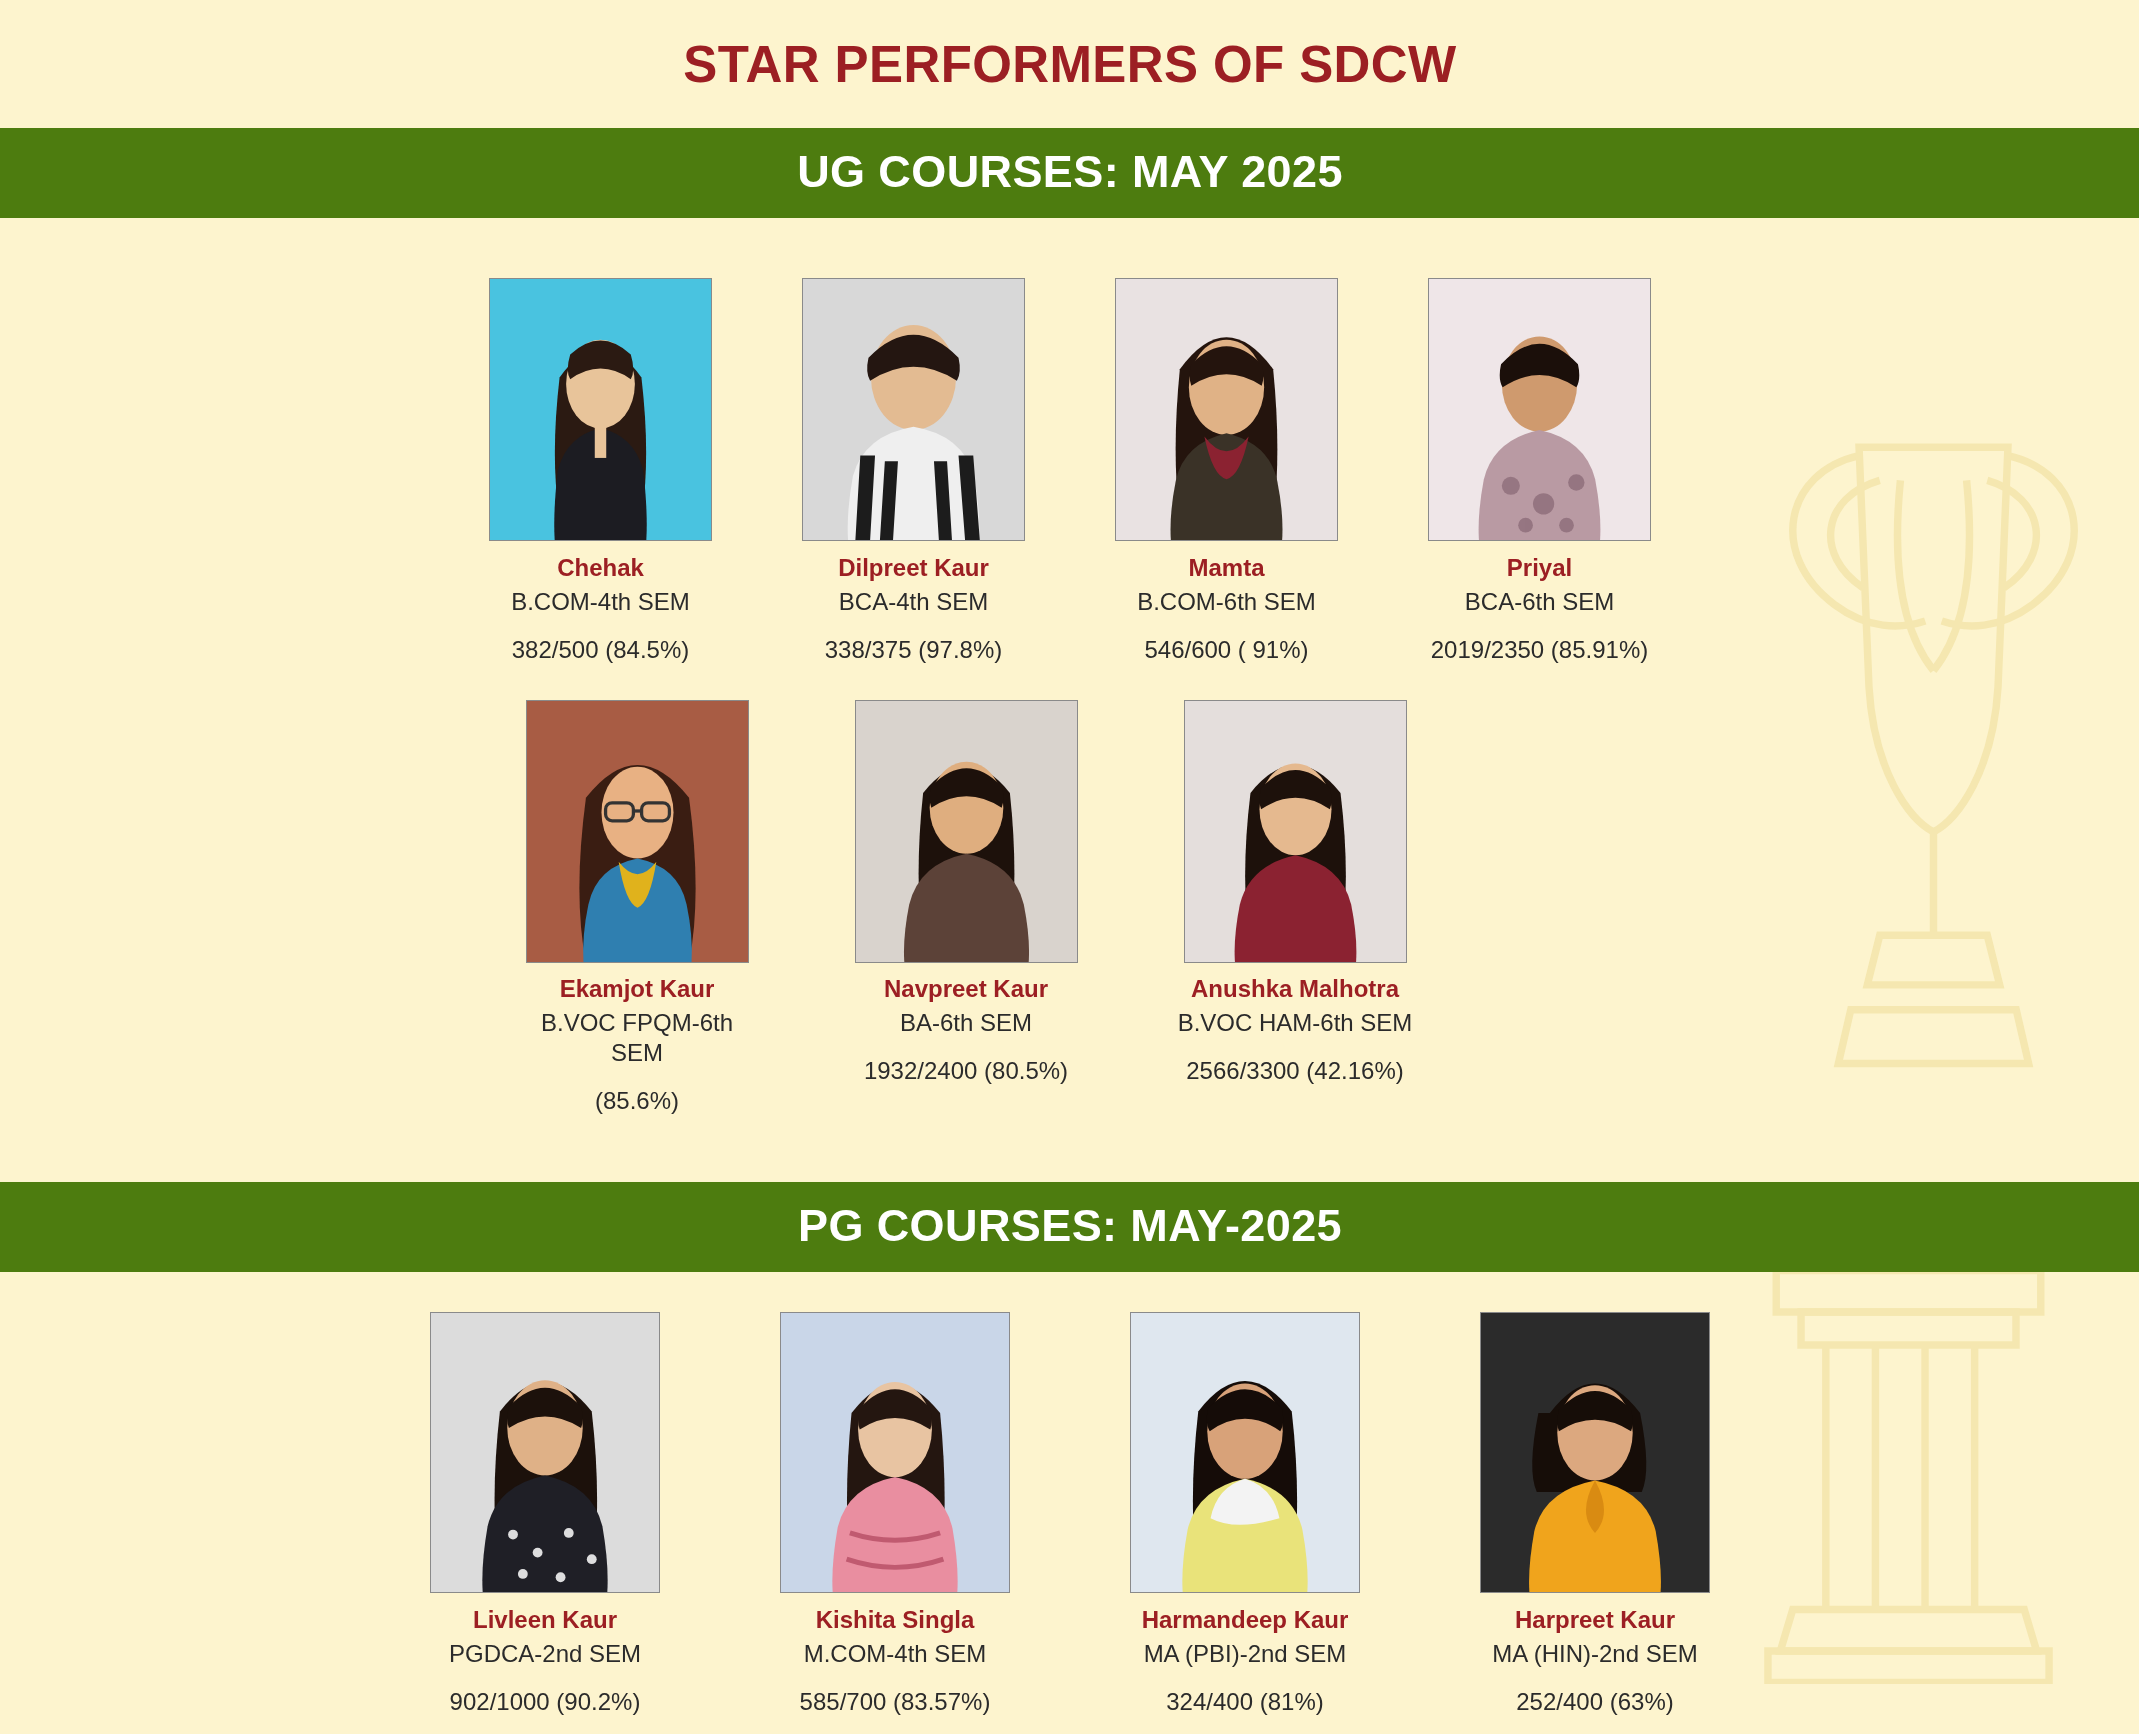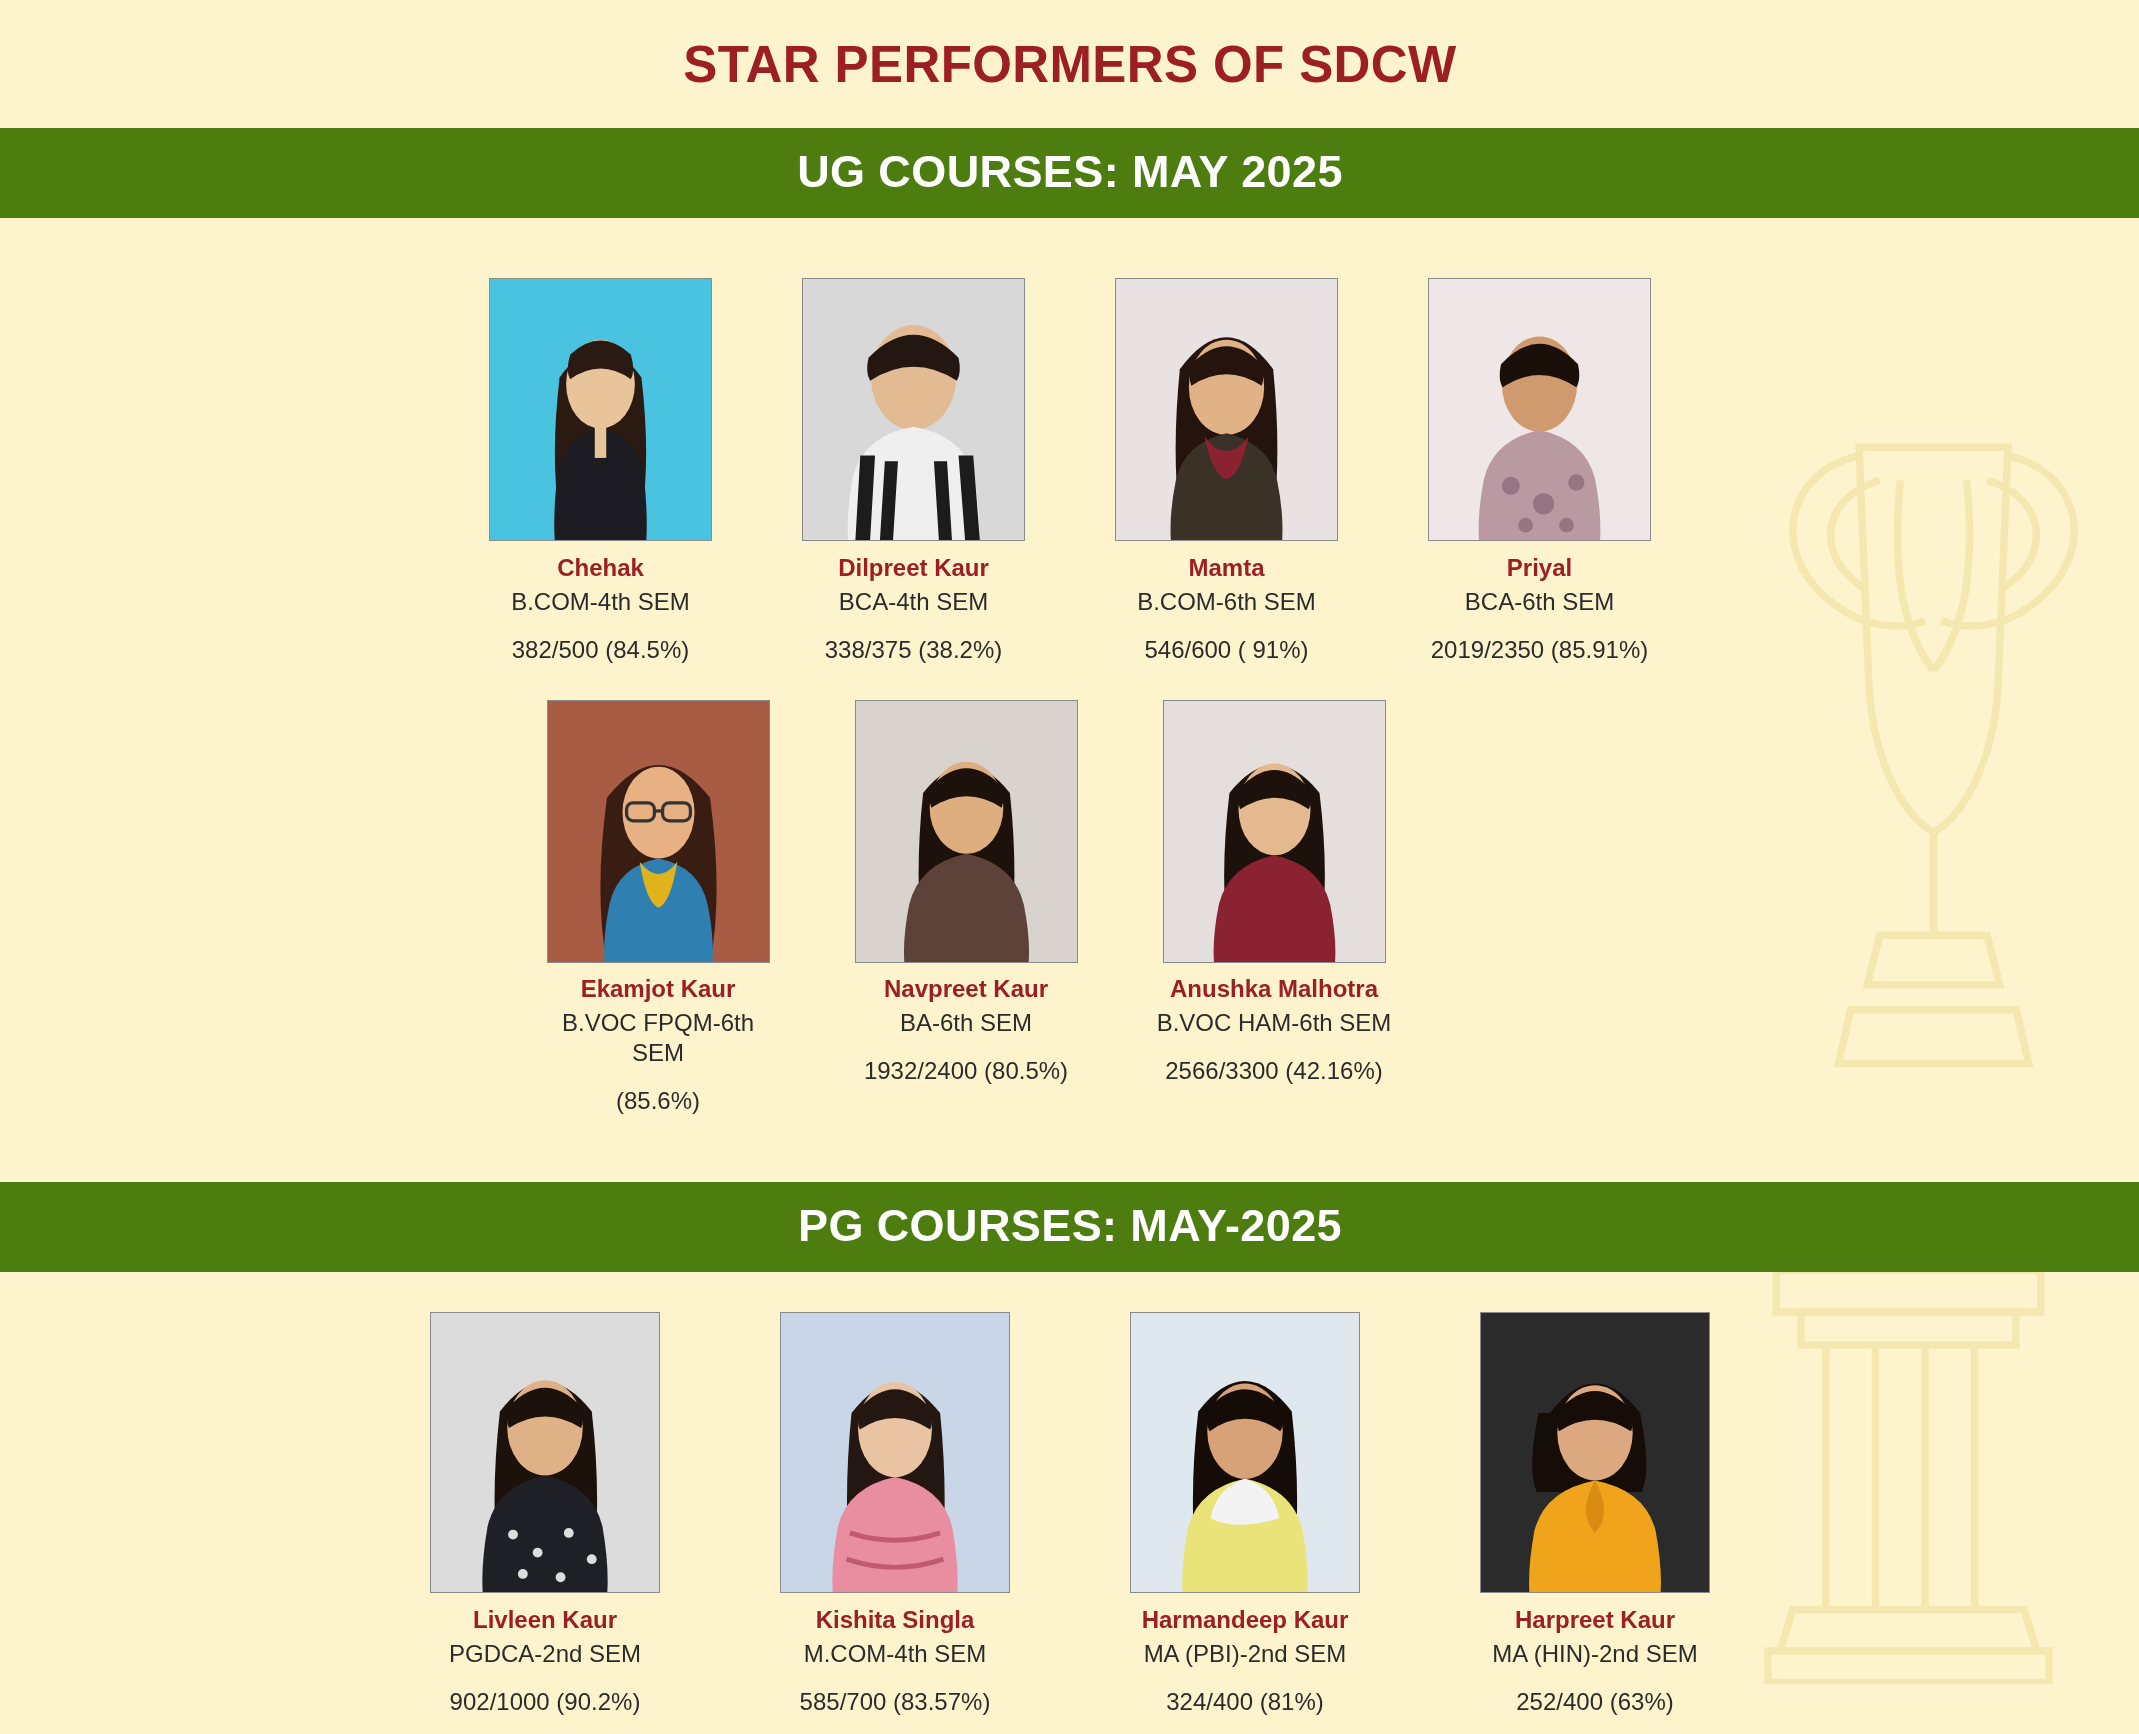--- a/index.html
+++ b/index.html
@@ -63,21 +63,21 @@
   }
 
   .row {
     display: flex;
     justify-content: center;
     align-items: flex-start;
     gap: 0px;
   }
 
   .row-ug-1 { padding-top: 60px; gap: 65px; }
-  .row-ug-2 { padding-top: 35px; gap: 60px; padding-bottom: 66px; padding-left: 40px; }
+  .row-ug-2 { padding-top: 35px; gap: 81px; padding-bottom: 66px; padding-left: 40px; }
   .row-pg-1 { padding-top: 40px; gap: 102px; padding-bottom: 50px; }
 
   .card {
     width: 248px;
     text-align: center;
   }
 
   .photo {
     width: 223px;
     height: 263px;
@@ -169,21 +169,21 @@
         <svg viewBox="0 0 270 318" preserveAspectRatio="none">
           <rect width="270" height="318" fill="#d8d8d8"></rect>
           <ellipse cx="135" cy="120" rx="52" ry="64" fill="#e3bb92"></ellipse>
           <path d="M80 96 q55 -56 110 0 q4 18 -2 28 q-53 -34 -106 0 q-6 -10 -2 -28z" fill="#241611"></path>
           <path d="M135 180 q-60 10 -74 60 q-8 44 -6 78 h160 q2 -34 -6 -78 q-14 -50 -74 -60z" fill="#efefef"></path>
           <path d="M70 215 l18 0 l-6 103 l-18 0z M100 222 l16 0 l-6 96 l-16 0z M160 222 l16 0 l6 96 l-16 0z M190 215 l18 0 l8 103 l-18 0z" fill="#1c1c1c"></path>
         </svg>
       </div>
       <div class="name">Dilpreet Kaur</div>
       <div class="course">BCA-4th SEM</div>
-      <div class="marks">338/375 (38.2%)</div>
+      <div class="marks">338/375 (97.8%)</div>
     </div>
 
 
     <div class="card">
       <div class="photo">
         <svg viewBox="0 0 270 318" preserveAspectRatio="none">
           <rect width="270" height="318" fill="#e9e2e2"></rect>
           <path d="M78 110 q57 -78 114 0 q12 120 -4 208 h-106 q-16 -88 -4 -208z" fill="#24140d"></path>
           <ellipse cx="135" cy="132" rx="46" ry="58" fill="#e0b286"></ellipse>
           <path d="M92 104 q43 -44 86 0 q4 16 0 26 q-43 -28 -86 0 q-4 -10 0 -26z" fill="#24140d"></path>

